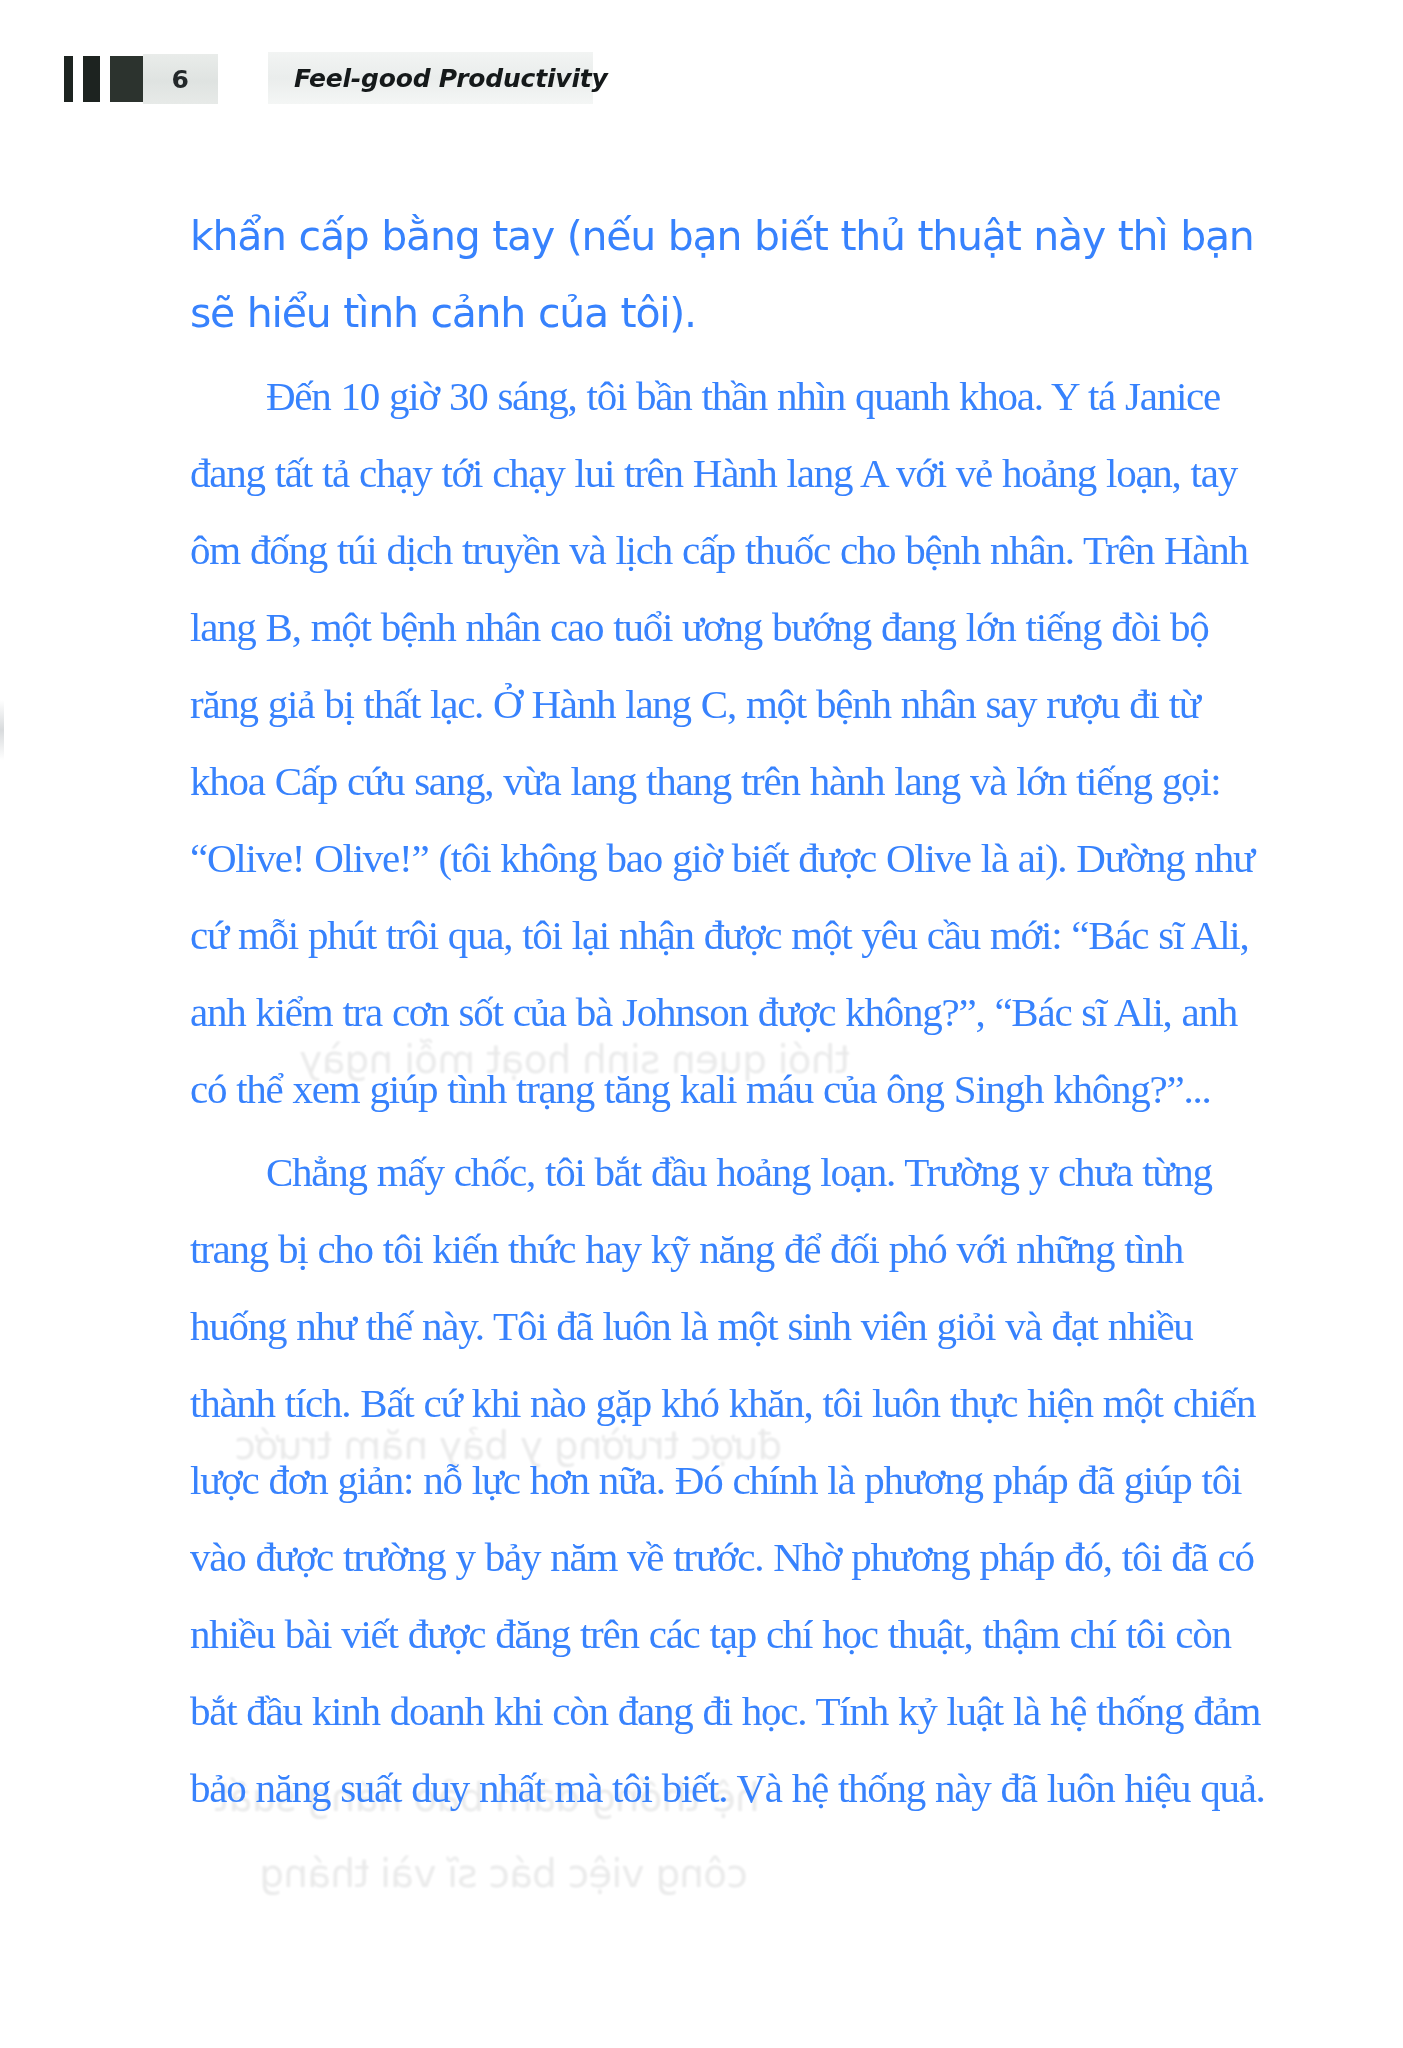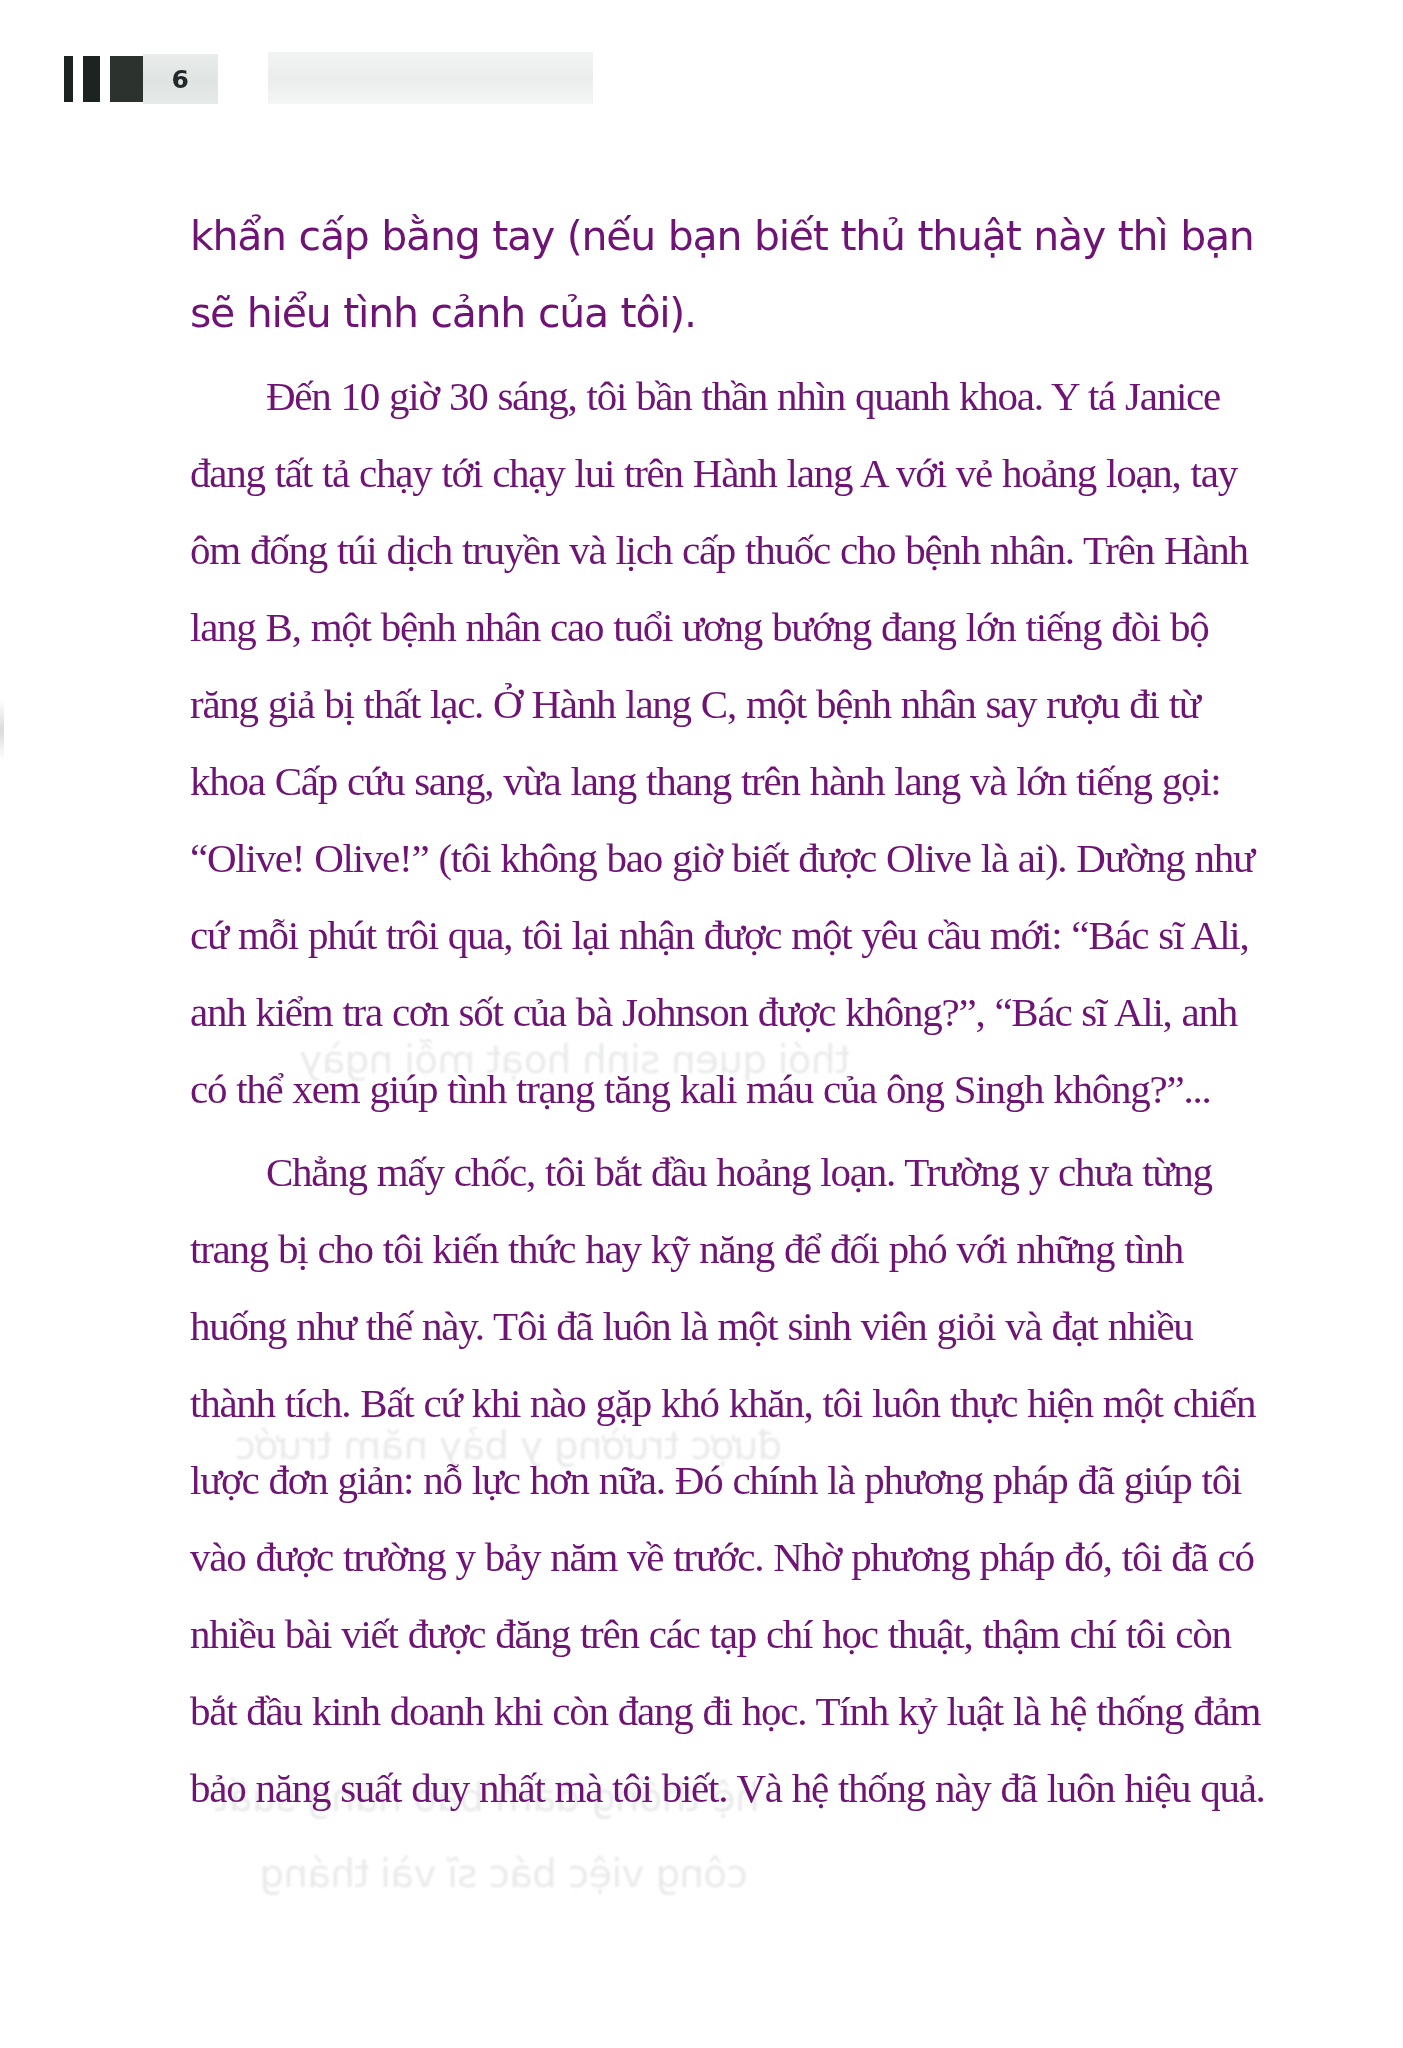--- a/index.html
+++ b/index.html
@@ -96,21 +96,21 @@
     position: absolute;
     left: 190px;
     top: 198px;
     width: 1090px;
   }
   .para {
     margin: 0 0 6px 0;
     font-family: "DejaVu Sans", sans-serif;
     font-size: 41px;
     line-height: 77px;
-    color: #701a75;
+    color: #3b82f6;
     text-align: left;
     letter-spacing: -0.9px;
     word-spacing: 1px;
     -webkit-font-smoothing: antialiased;
   }
   .para.indent { text-indent: 76px; font-family: Liberation Serif, serif; }
   .para.tight { letter-spacing: -1.25px; }
 
   
   .scanlayer {
@@ -156,20 +156,21 @@
     <div class="header-bars">
       <span class="hbar b1"></span>
       <span class="hbar b2"></span>
       <span class="hbar b3"></span>
     </div>
 
     <div class="page-num-box"></div>
     <div class="page-num">6</div>
 
     <div class="running-title-box"></div>
+    <div class="running-title">Feel-good Productivity</div>
   </div>
 
   <div class="edge-mark"></div>
 
   <div class="ghost g1">thói quen sinh hoạt mỗi ngày</div>
   <div class="ghost g2">được trường y bảy năm trước</div>
   <div class="ghost g3">hệ thống đảm bảo năng suất</div>
   <div class="ghost g4">công việc bác sĩ vài tháng</div>
 
   <div class="body-col scanlayer">

